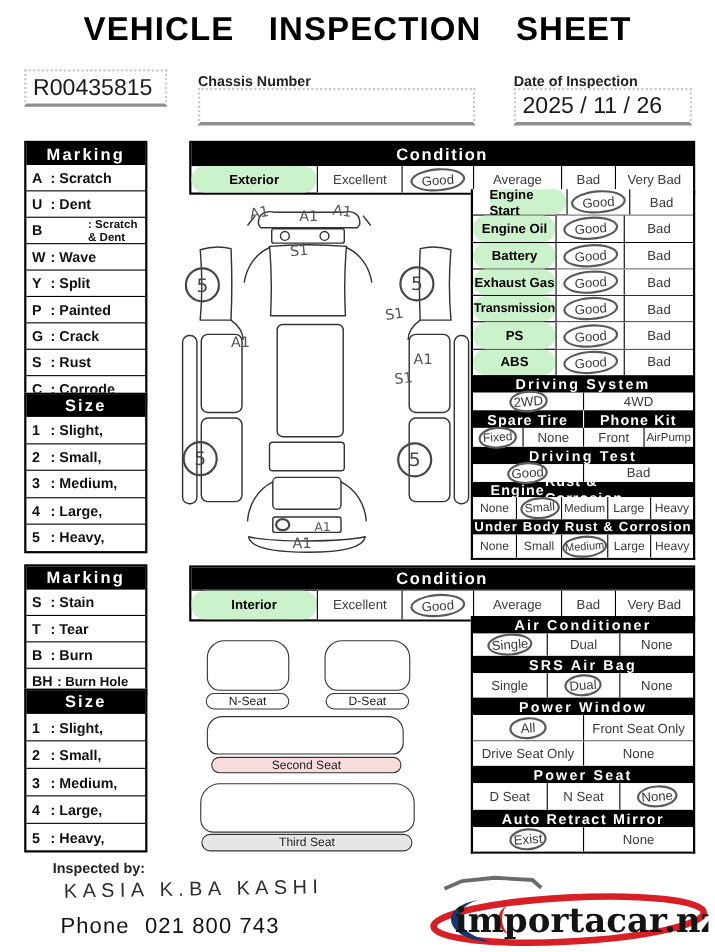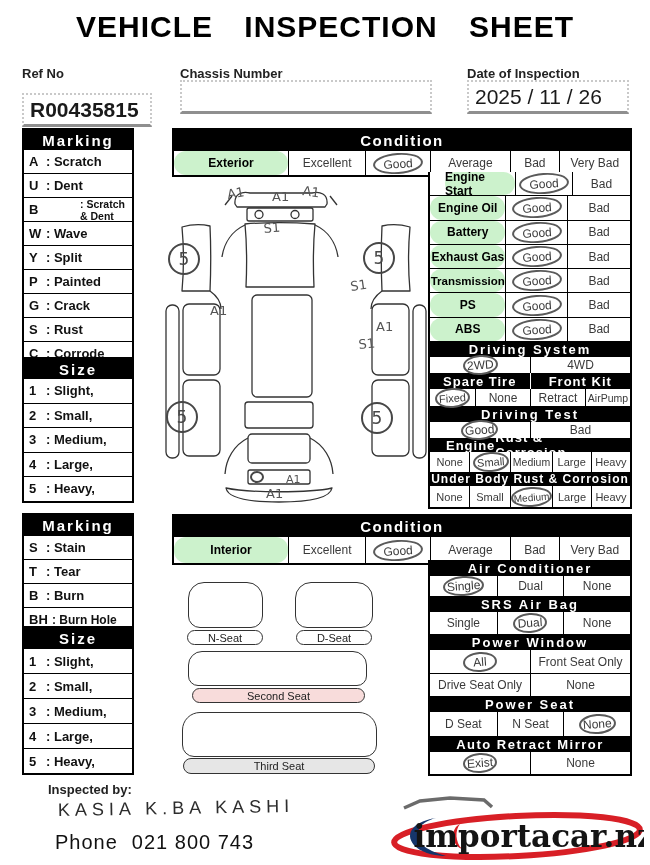--- a/index.html
+++ b/index.html
@@ -43,21 +43,21 @@
   .signature{font-size:18px;letter-spacing:5px;color:#2d2d2d;transform:rotate(-1deg);white-space:nowrap;}
   .phone{font-size:20px;color:#111;letter-spacing:1px;display:flex;gap:14px;}
 </style>
 </head>
 <body>
 
 <div class="abs" style="left:0;top:0;width:650px;height:865px;">
 
   <div class="abs title">VEHICLE INSPECTION SHEET</div>
   <div class="abs flabel" style="left:22px;top:66px;">Ref No</div>
-  <div class="abs fbox" style="left:22px;top:93px;width:130px;font-weight:bold;">R00435815</div>
+  <div class="abs fbox" style="left:22px;top:63px;width:130px;">R00435815</div>
   <div class="abs flabel" style="left:180px;top:66px;">Chassis Number</div>
   <div class="abs fbox" style="left:180px;top:80px;width:252px;"></div>
   <div class="abs flabel" style="left:467px;top:66px;">Date of Inspection</div>
   <div class="abs fbox" style="left:467px;top:80px;width:162px;">2025 / 11 / 26</div>
 
   <div class="abs stb" style="left:22px;top:128px;width:112px;">
     <div class="bar" style="height:20px;font-size:15px;">Marking</div>
     <div class="mrow" style="border-top:none;">
         <span class="code">A</span>
         <span class="mlabel">Scratch</span>
@@ -287,28 +287,28 @@
 
     <div class="bar sub" style="height:16px;">Driving System</div>
     <div class="crow nt" style="height:16px;">
       <div class="cell first w102">
           <span class="circled sm">2WD</span>
         </div>
       <div class="cell w102">4WD</div>
     </div>
     <div class="bar2" style="height:16px;">
       <div>Spare Tire</div>
-      <div>Front Kit</div>
+      <div>Phone Kit</div>
     </div>
     <div class="crow nt" style="height:17px;">
       <div class="cell first w46">
           <span class="circled sm" style="font-size:11px;">Fixed</span>
         </div>
       <div class="cell w56">None</div>
-      <div class="cell w56">Retract</div>
+      <div class="cell w56">Front</div>
       <div class="cell w46" style="font-size:10.5px;">AirPump</div>
     </div>
     <div class="bar sub" style="height:16px;">Driving Test</div>
     <div class="crow nt" style="height:16px;">
       <div class="cell first w102">
           <span class="circled sm">Good</span>
         </div>
       <div class="cell w102">Bad</div>
     </div>
     <div class="bar sub split" style="height:14px;">

